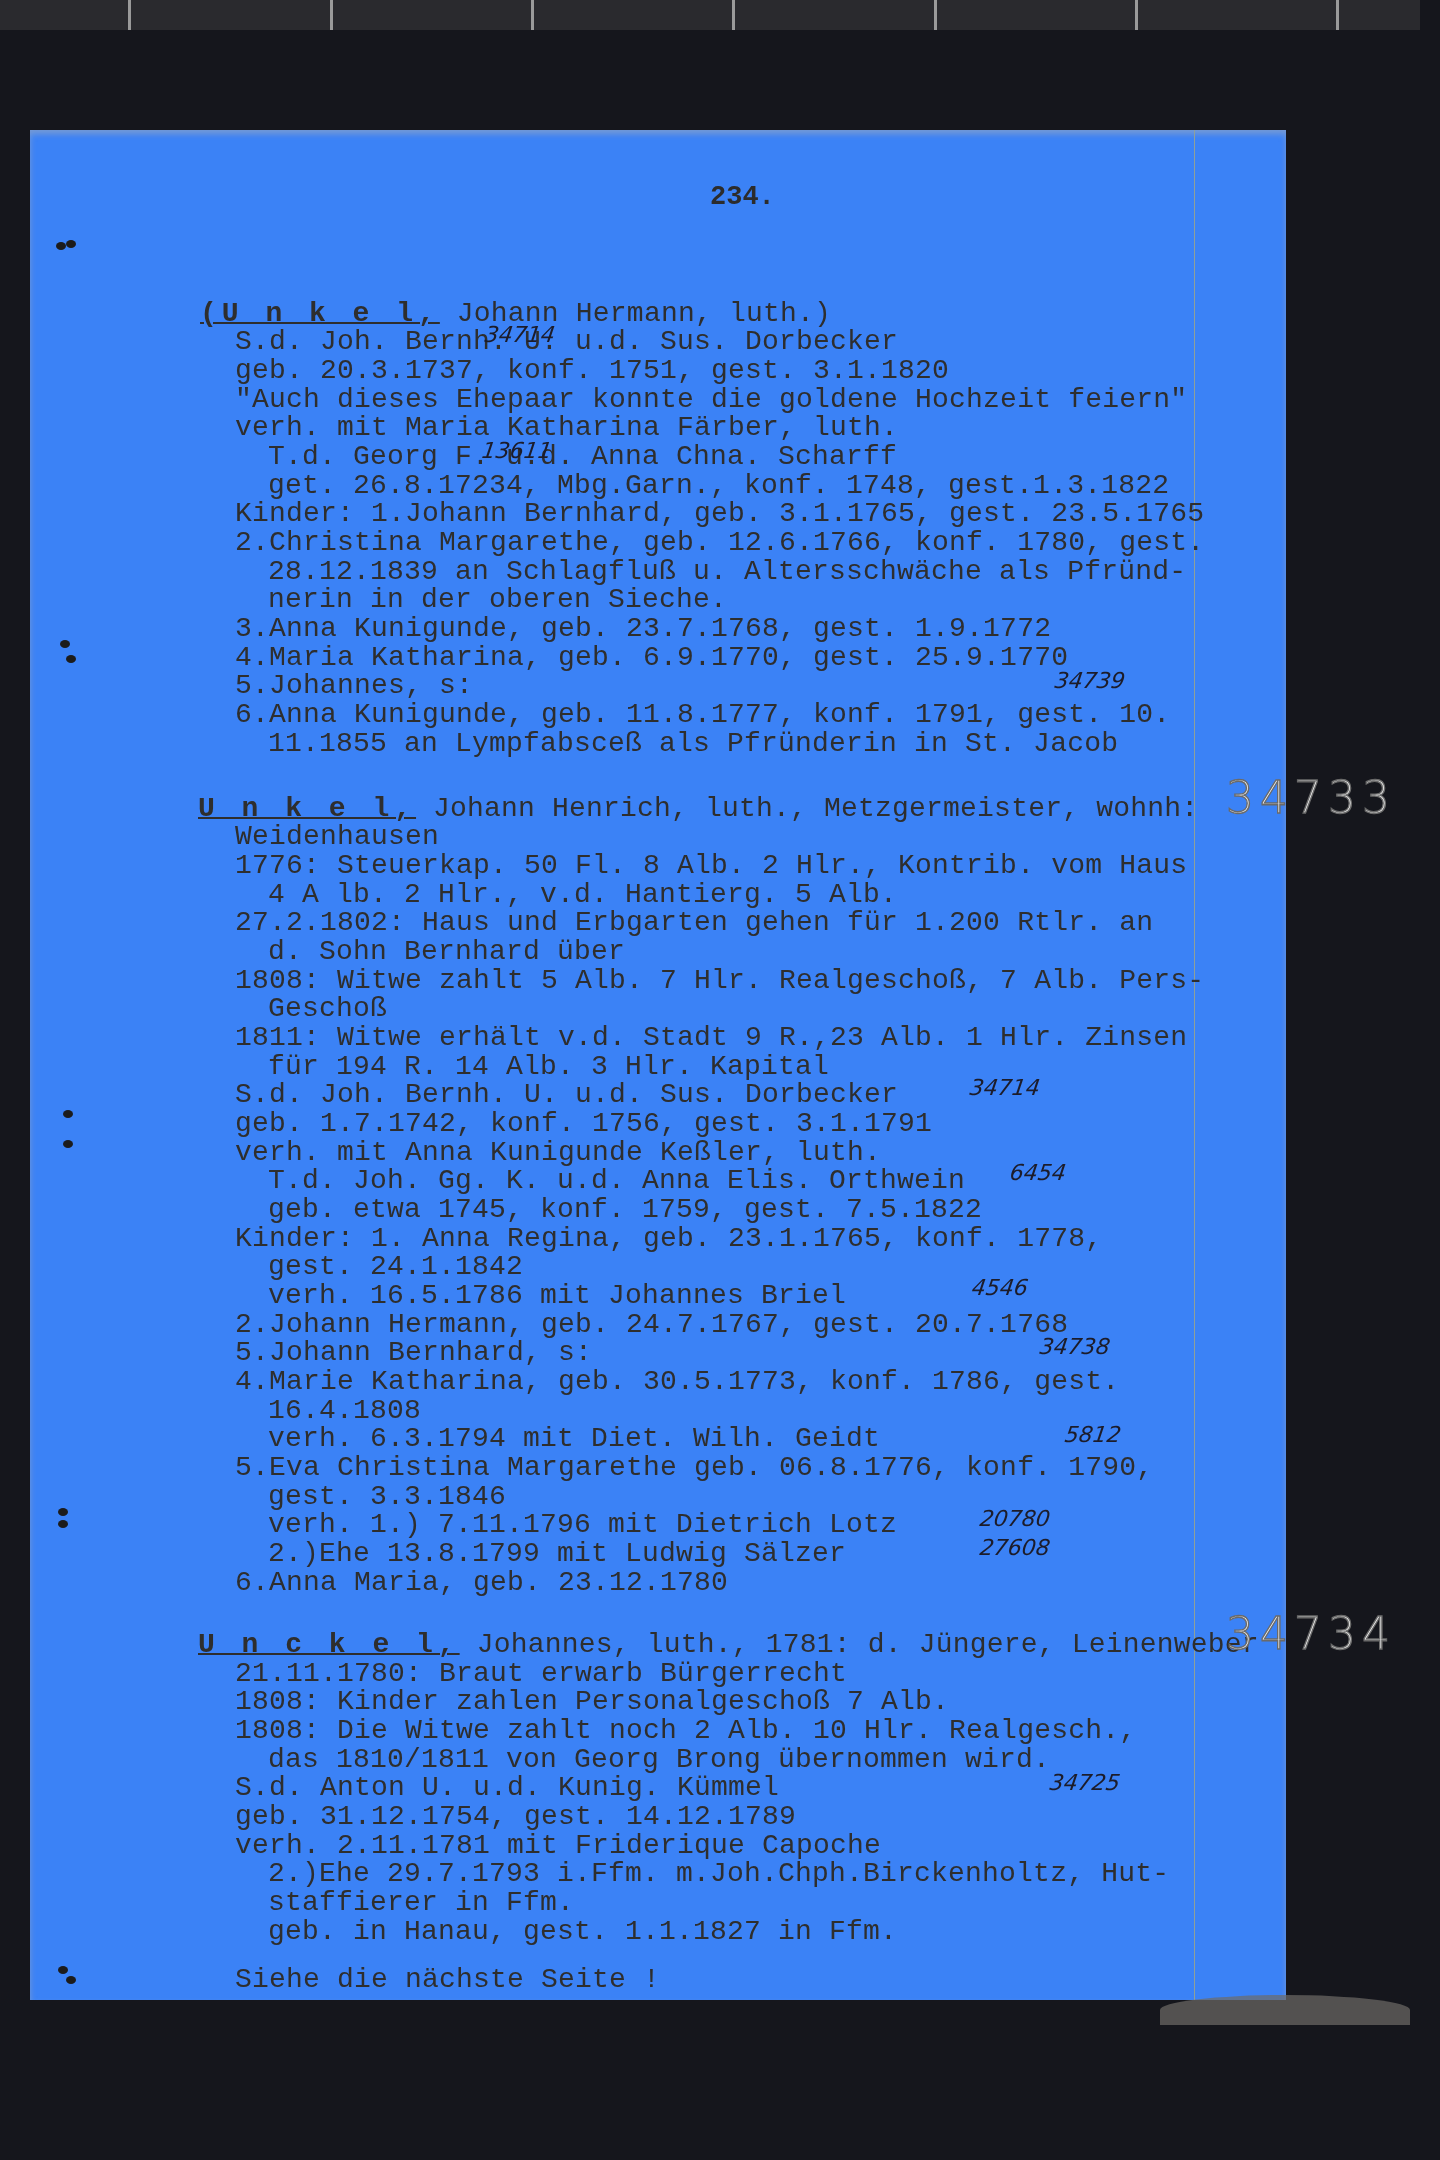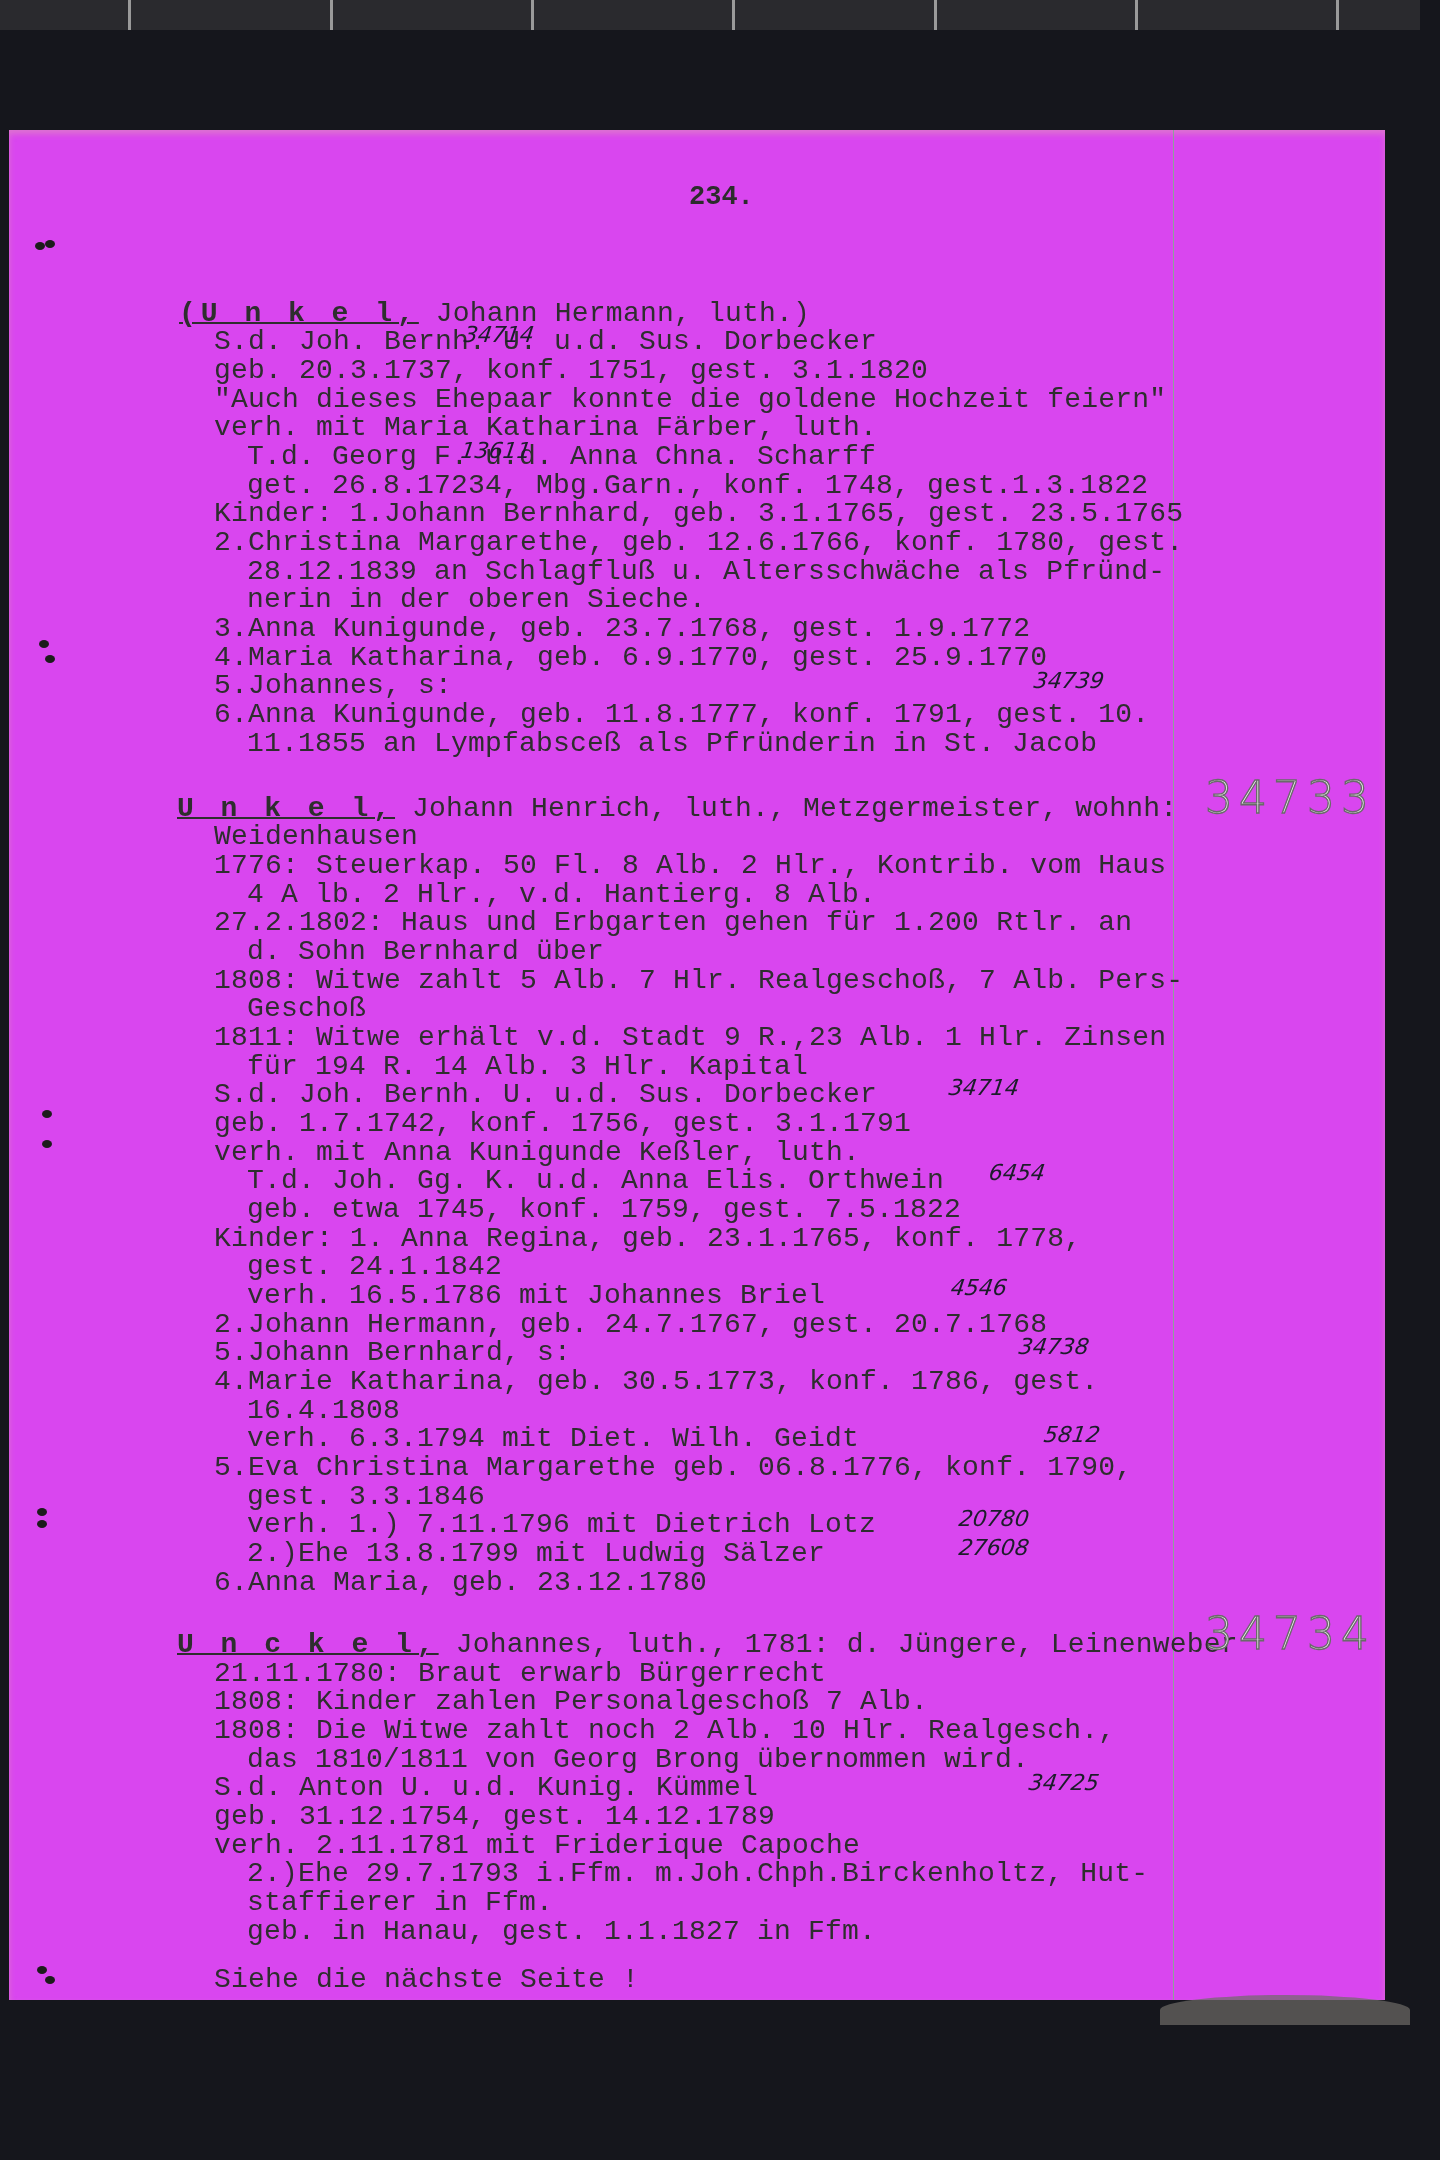--- a/index.html
+++ b/index.html
@@ -9,22 +9,22 @@
     font-family:"Liberation Mono","DejaVu Sans Mono",monospace;
   }
   .topstrip {
     position:absolute; left:0; top:0; width:1420px; height:30px;
     background:#2a2a2e;
   }
   .topstrip .tick {
     position:absolute; top:0; width:3px; height:30px; background:#9a9a9a;
   }
   .sheet {
-    position:absolute; left:9px; top:130px; width:1376px; height:1870px;
-    background:#d946ef;
+    position:absolute; left:30px; top:130px; width:1256px; height:1870px;
+    background:#3b82f6;
     box-shadow: inset 0 4px 6px rgba(230,200,150,0.35);
   }
   .margin-line {
     position:absolute; left:1164px; top:0; width:1px; height:100%;
     background:#8fa09a;
   }
   .punch {
     position:absolute; width:10px; height:8px; background:#1c1c1c; border-radius:50%;
   }
   .page-number {
@@ -98,21 +98,21 @@
     <div class="hand" style="left:455px;top:192px">34714</div>
     <div class="hand" style="left:452px;top:308px">13611</div>
     <div class="hand" style="left:1025px;top:538px">34739</div>
   </div>
 
   <div>
     <div class="line" style="left:168px;top:665px"><span class="surname">U n k e l,</span><span> Johann Henrich, luth., Metzgermeister, wohnh:</span></div>
     <div class="stamp" style="left:1196px;top:642px">34733</div>
     <div class="line" style="left:205px;top:693px">Weidenhausen</div>
     <div class="line" style="left:205px;top:722px">1776: Steuerkap. 50 Fl. 8 Alb. 2 Hlr., Kontrib. vom Haus</div>
-    <div class="line" style="left:238px;top:751px">4 A lb. 2 Hlr., v.d. Hantierg. 8 Alb.</div>
+    <div class="line" style="left:238px;top:751px">4 A lb. 2 Hlr., v.d. Hantierg. 5 Alb.</div>
     <div class="line" style="left:205px;top:779px">27.2.1802: Haus und Erbgarten gehen für 1.200 Rtlr. an</div>
     <div class="line" style="left:238px;top:808px">d. Sohn Bernhard über</div>
     <div class="line" style="left:205px;top:837px">1808: Witwe zahlt 5 Alb. 7 Hlr. Realgeschoß, 7 Alb. Pers-</div>
     <div class="line" style="left:238px;top:865px">Geschoß</div>
     <div class="line" style="left:205px;top:894px">1811: Witwe erhält v.d. Stadt 9 R.,23 Alb. 1 Hlr. Zinsen</div>
     <div class="line" style="left:238px;top:923px">für 194 R. 14 Alb. 3 Hlr. Kapital</div>
     <div class="line" style="left:205px;top:951px">S.d. Joh. Bernh. U. u.d. Sus. Dorbecker</div>
     <div class="line" style="left:205px;top:980px">geb. 1.7.1742, konf. 1756, gest. 3.1.1791</div>
     <div class="line" style="left:205px;top:1009px">verh. mit Anna Kunigunde Keßler, luth.</div>
     <div class="line" style="left:238px;top:1037px">T.d. Joh. Gg. K. u.d. Anna Elis. Orthwein</div>

